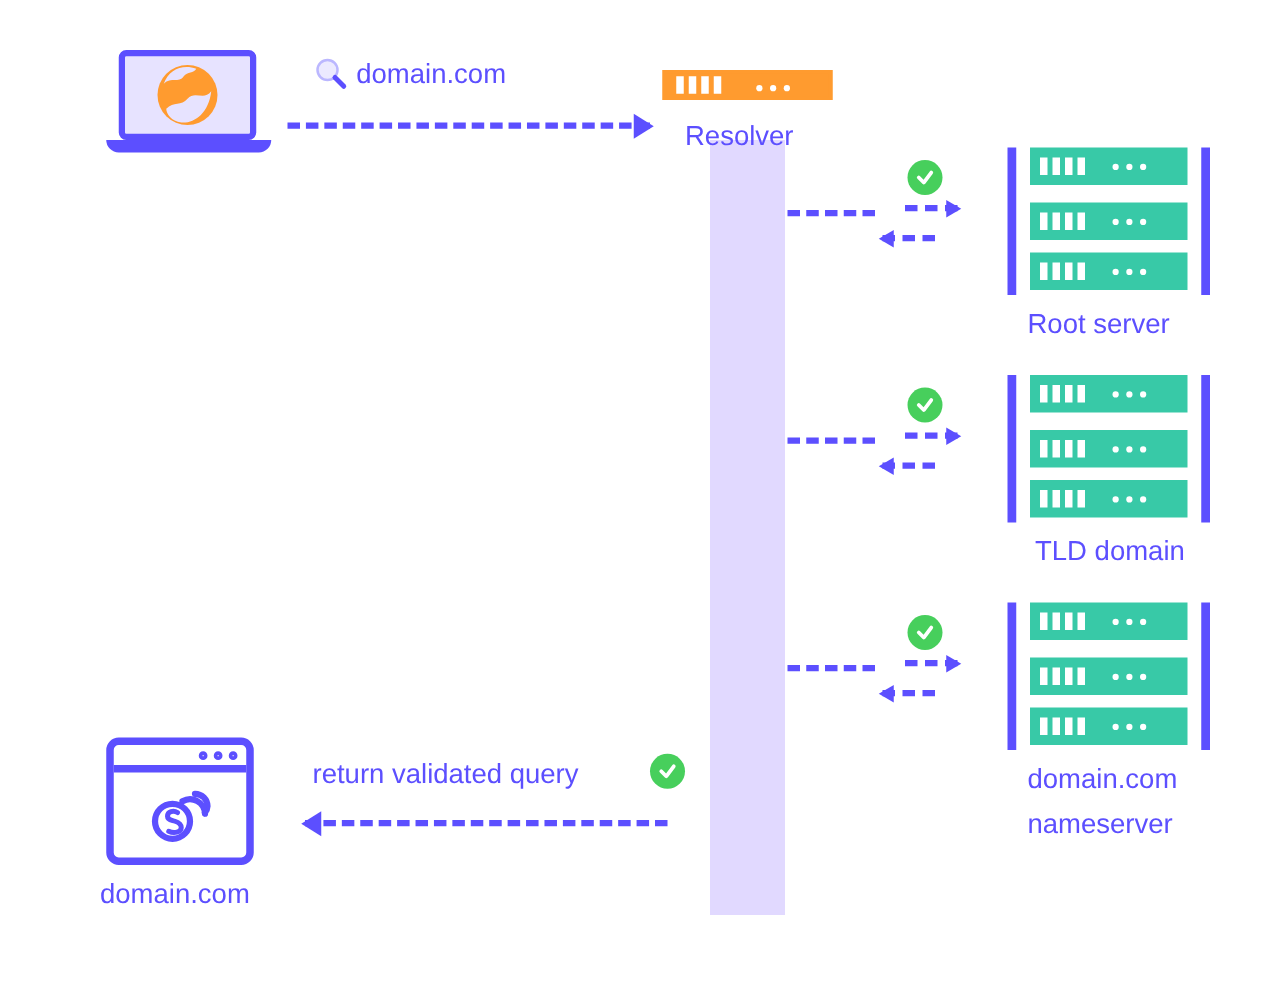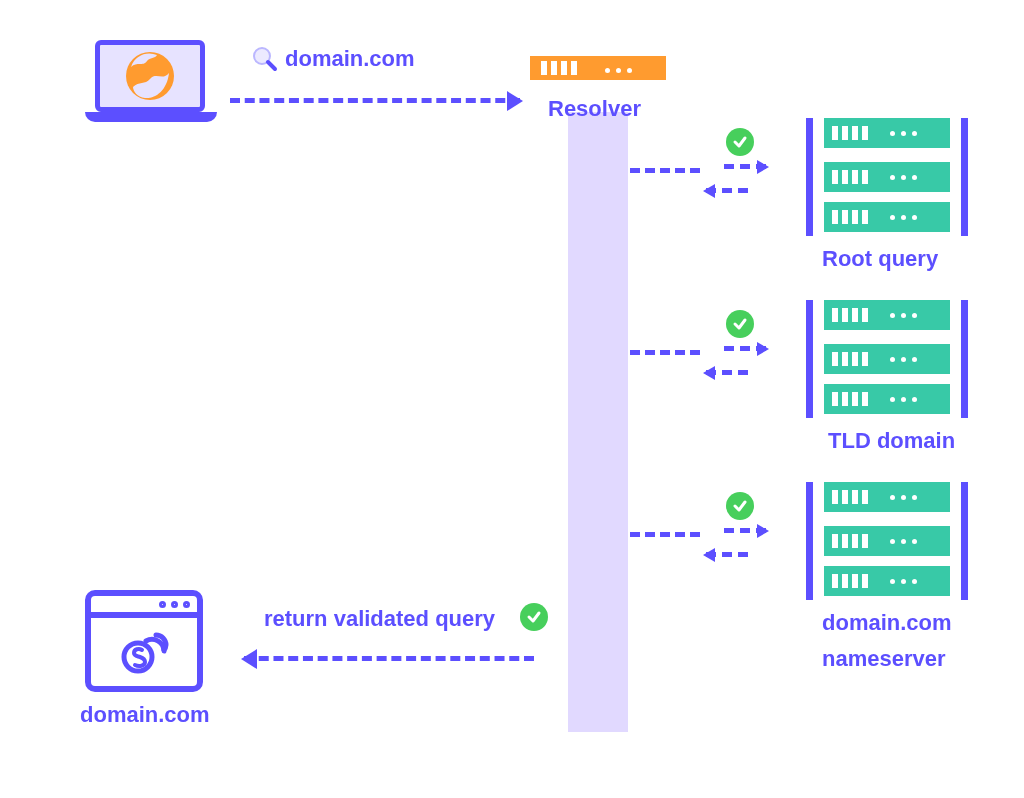--- a/index.html
+++ b/index.html
@@ -7,21 +7,21 @@
     width: 1024px;
     height: 798px;
     font-family: "Segoe UI", Arial, sans-serif;
     background: #fff;
     position: relative;
     overflow: hidden;
   }
 
   .lbl {
     position: absolute;
-    font-weight: 700;
+    font-weight: 400;
     color: #5c4fff;
     font-size: 22px;
     white-space: nowrap;
     text-align: center;
   }
 
   
   .laptop {
     position: absolute;
     left: 85px;
@@ -255,21 +255,21 @@
       <div class="sq"></div>
       <div class="sq"></div>
       <div class="sq"></div>
       <div class="sq"></div>
       <div style="width:12px"></div>
       <div class="cdot"></div>
       <div class="cdot"></div>
       <div class="cdot"></div>
     </div>
 </div>
-<div class="lbl" style="left:822px;top:246px">Root query</div>
+<div class="lbl" style="left:822px;top:246px">Root server</div>
 
 <div class="check-badge" style="left:726px;top:310px">
   <svg width="16" height="16" viewBox="0 0 16 16">
       <path d="M3 8 L7 12 L13 4" stroke="#fff" stroke-width="3" fill="none" stroke-linecap="round" stroke-linejoin="round"></path>
     </svg>
 </div>
 <div class="bidir" style="left:706px;top:342px">
   <div class="mini-dash mini-arrow-r" style="left:18px;top:4px"></div>
   <div class="mini-dash mini-arrow-l" style="left:0;top:28px"></div>
 </div>
@@ -352,21 +352,21 @@
       <div class="cdot"></div>
     </div>
 </div>
 <div class="lbl" style="left:822px;top:610px">domain.com</div>
 <div class="lbl" style="left:822px;top:646px">nameserver</div>
 
 <div class="dash-line" style="left:630px;top:168px;width:70px"></div>
 <div class="dash-line" style="left:630px;top:350px;width:70px"></div>
 <div class="dash-line" style="left:630px;top:532px;width:70px"></div>
 
-<div class="lbl" style="left:264px;top:606px">return validated query</div>
+<div class="lbl" style="left:250px;top:606px">return validated query</div>
 <div class="check-badge" style="left:520px;top:603px">
   <svg width="16" height="16" viewBox="0 0 16 16">
       <path d="M3 8 L7 12 L13 4" stroke="#fff" stroke-width="3" fill="none" stroke-linecap="round" stroke-linejoin="round"></path>
     </svg>
 </div>
 <div class="dash-line arrow-l" style="left:244px;top:656px;width:290px"></div>
 
 <div class="browser-win">
   <div class="browser-top">
       <div class="wdot"></div>

